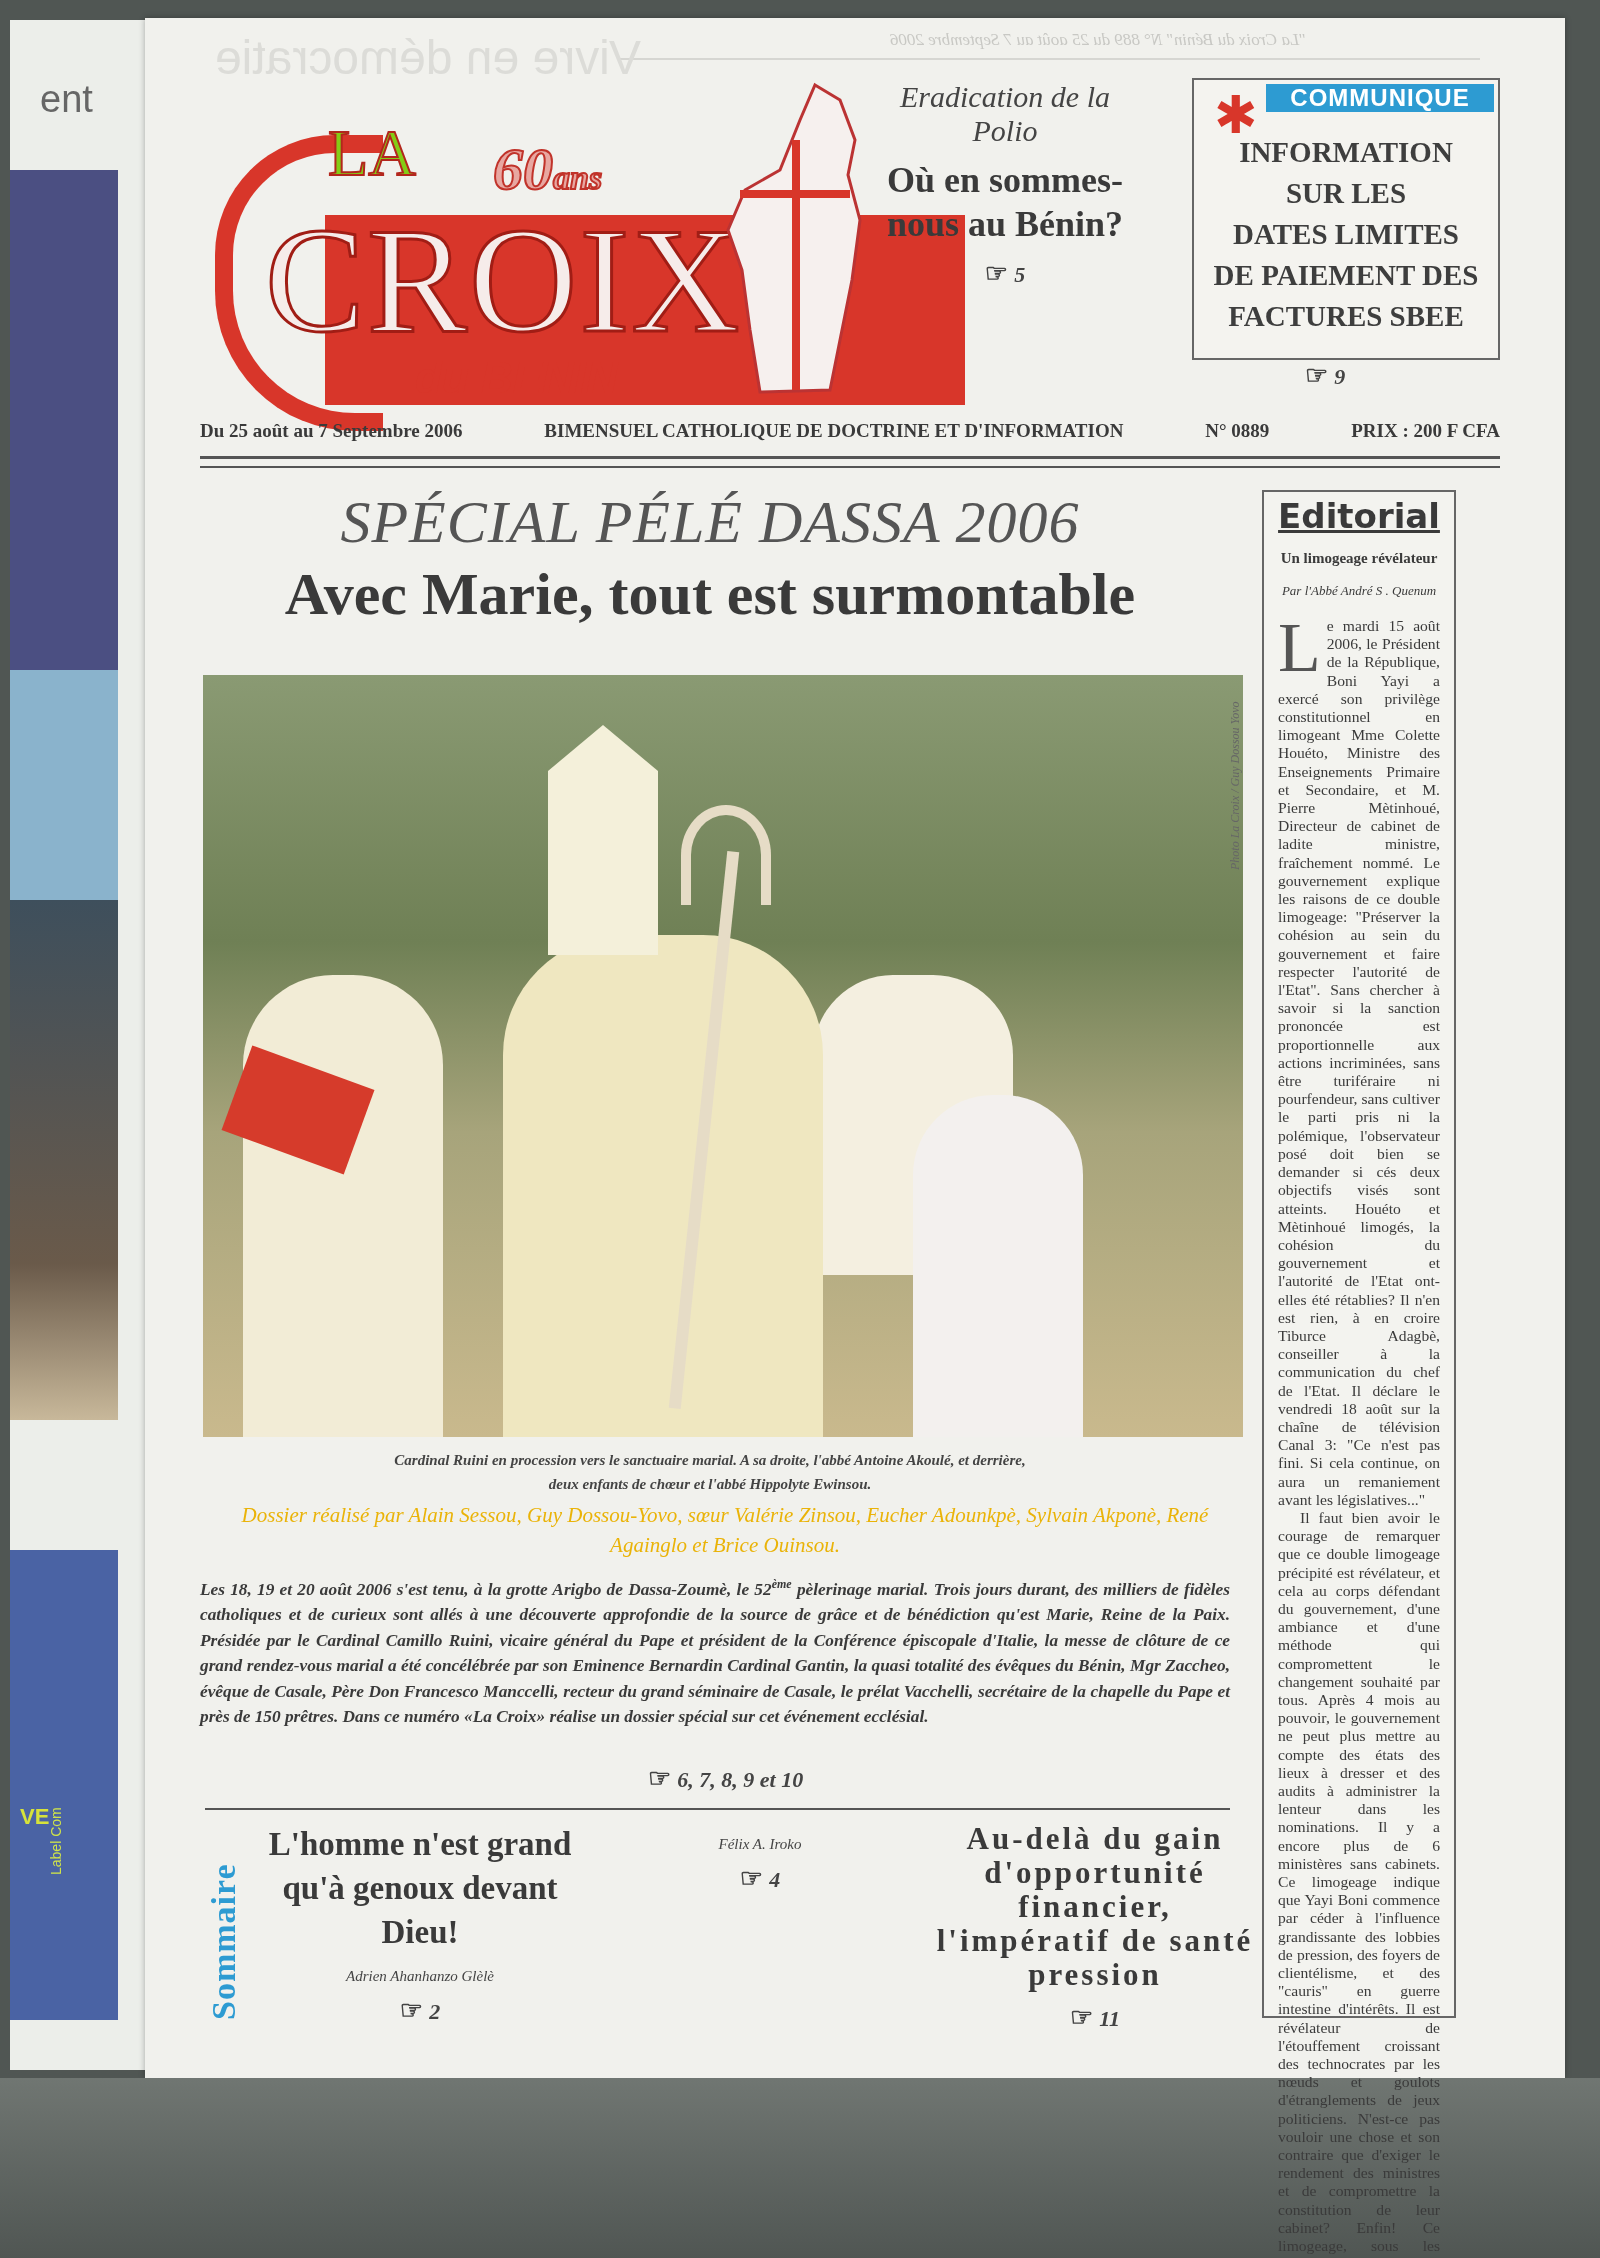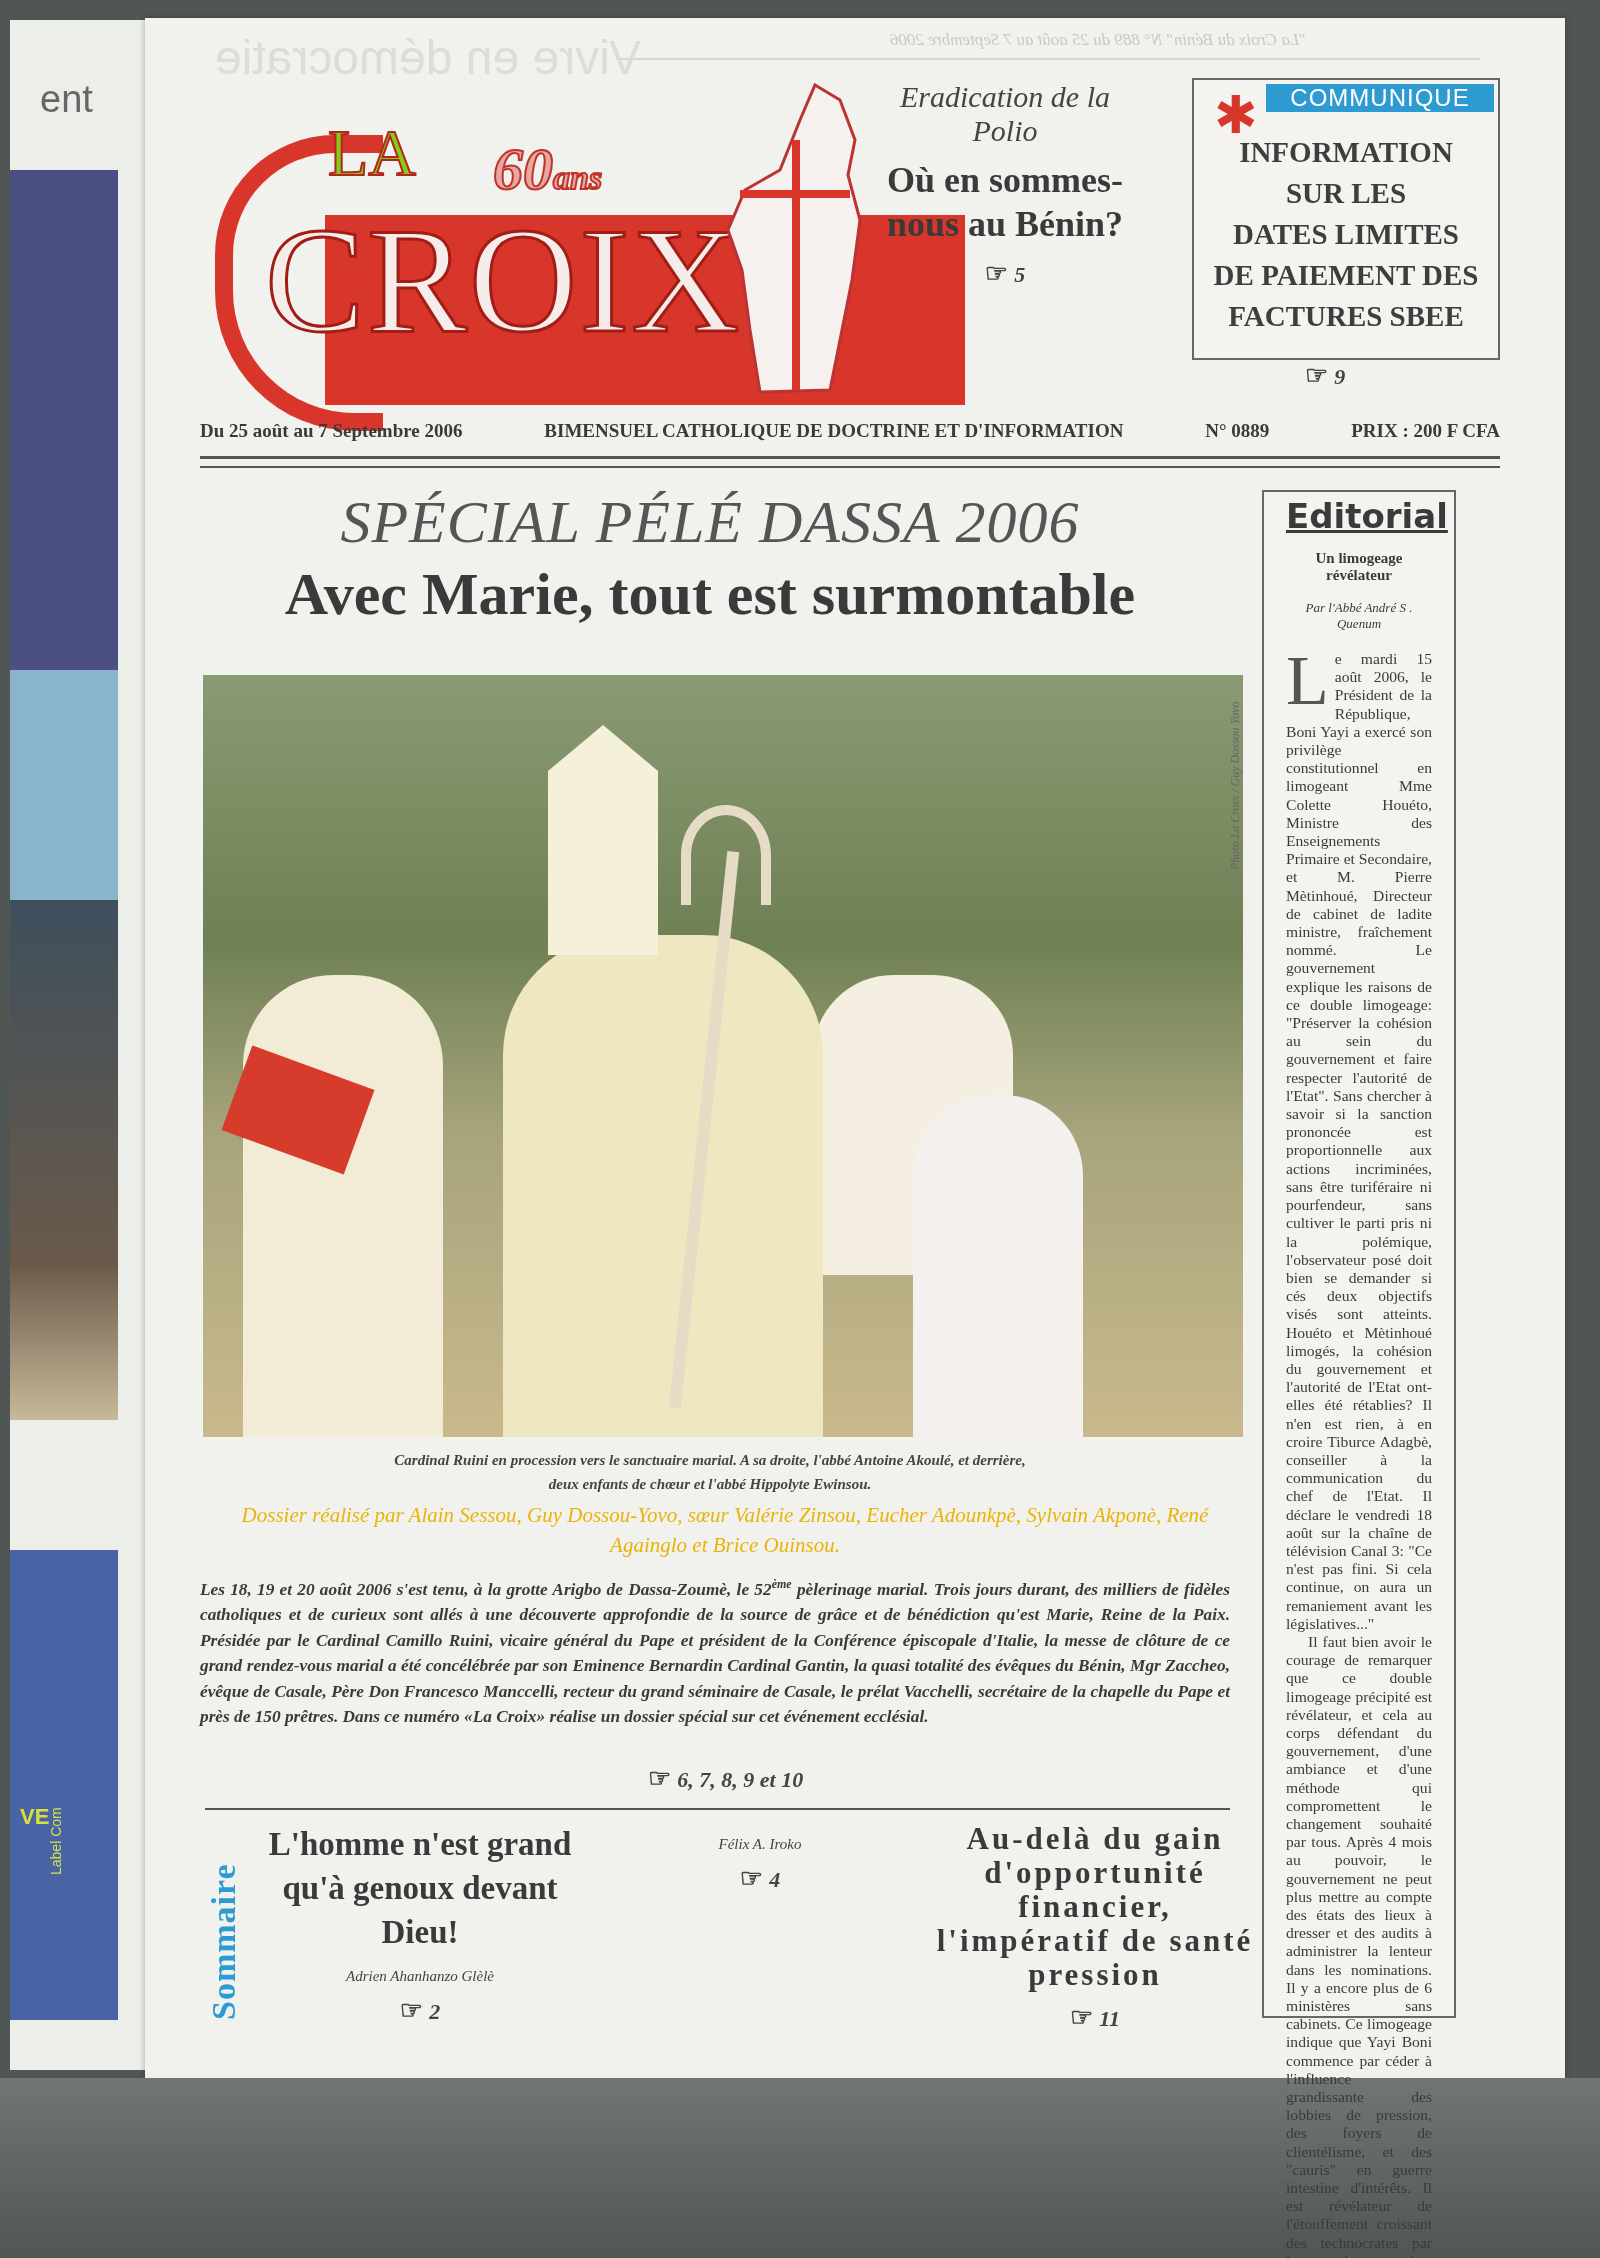--- a/index.html
+++ b/index.html
@@ -26,21 +26,21 @@
   .logo .wave{position:absolute;left:112px;top:285px;width:88px;height:14px;border-top:3px dotted #d8362a;}
   .logo .wave2{position:absolute;left:388px;top:285px;width:120px;height:14px;border-top:3px dotted #d8362a;}
   .map{position:absolute;left:720px;top:80px;width:150px;height:320px;}
   .polio{position:absolute;left:865px;top:80px;width:280px;text-align:center;}
   .polio .kicker{font-style:italic;font-size:30px;line-height:34px;color:#444;}
   .polio .head{font-weight:bold;font-size:36px;line-height:44px;margin-top:10px;color:#3a3a3a;}
   .ref{font-style:italic;font-weight:bold;font-size:22px;color:#444;}
   .ref .hand{font-style:normal;font-size:26px;margin-right:6px;}
   .polio .ref{margin-top:12px;}
   .communique{position:absolute;left:1192px;top:78px;width:304px;height:278px;border:2px solid #666;background:#f4f3ef;}
-  .communique .tag{position:absolute;right:4px;top:4px;width:228px;height:28px;background:#2d9bd2;color:#fff;font-family:"Liberation Sans",sans-serif;font-weight:normal;font-size:24px;letter-spacing:1px;text-align:center;line-height:28px;}
+  .communique .tag{position:absolute;right:4px;top:4px;width:228px;height:28px;background:#2d9bd2;color:#fff;font-family:"Liberation Sans",sans-serif;font-weight:bold;font-size:24px;letter-spacing:1px;text-align:center;line-height:28px;}
   .communique .emblem{position:absolute;left:20px;top:10px;font-size:52px;color:#d8362a;line-height:1;}
   .communique .text{position:absolute;left:6px;top:52px;width:292px;text-align:center;font-weight:bold;font-size:29px;line-height:41px;color:#3e3e3e;}
   .communique .text span{display:block;}
   .comm-ref{position:absolute;left:1305px;top:360px;}
   
   .infobar{position:absolute;left:200px;top:420px;width:1300px;display:flex;justify-content:space-between;font-weight:bold;font-size:19px;color:#3a3a3a;}
   .rule-double{position:absolute;left:200px;top:456px;width:1300px;height:7px;border-top:3px solid #555;border-bottom:2px solid #555;}
   
   .special{position:absolute;left:195px;top:488px;width:1030px;text-align:center;font-style:italic;font-size:60px;color:#555;letter-spacing:1px;}
   .headline{position:absolute;left:195px;top:560px;width:1030px;text-align:center;font-weight:bold;font-size:60px;color:#3a3a3a;}
@@ -64,21 +64,21 @@
   .sommaire-label{position:absolute;left:205px;top:2020px;transform:rotate(-90deg);transform-origin:left top;font-weight:bold;font-size:34px;color:#2d9bd2;letter-spacing:1px;white-space:nowrap;}
   .teaser{position:absolute;top:1822px;text-align:center;}
   .teaser .title{font-weight:bold;font-size:33px;line-height:44px;color:#3a3a3a;}
   .teaser .author{font-style:italic;font-size:15px;margin-top:14px;color:#444;}
   .teaser .ref{margin-top:10px;}
   .t1{left:260px;width:320px;}
   .t2{left:590px;width:340px;}
   .t3{left:935px;width:320px;}
   .t3 .title{letter-spacing:3px;font-size:31px;line-height:34px;}
   
-  .editorial{position:absolute;left:1262px;top:490px;width:194px;height:1528px;border:2px solid #666;background:#f3f3ef;padding:0 22px;box-sizing:border-box;}
+  .editorial{position:absolute;left:1262px;top:490px;width:194px;height:1528px;border:2px solid #666;background:#f3f3ef;padding:0 14px;box-sizing:border-box;}
   .editorial .ed-title{text-align:center;font-family:"DejaVu Sans",sans-serif;font-weight:bold;font-size:34px;color:#3a3a3a;text-decoration:underline;margin-top:4px;}
   .editorial .ed-sub{text-align:center;font-weight:bold;font-size:15px;margin-top:14px;}
   .editorial .ed-by{text-align:center;font-style:italic;font-size:13px;margin-top:16px;}
   .editorial .ed-body{margin-top:18px;font-size:15.6px;line-height:18.2px;text-align:justify;color:#3a3a3a;}
   .editorial .ed-body p{margin:0;text-indent:0;}
   .editorial .ed-body p+p{text-indent:22px;}
   .dropcap{float:left;font-size:70px;line-height:58px;margin:2px 6px 0 0;color:#555;}
 </style>
 </head>
 <body>

